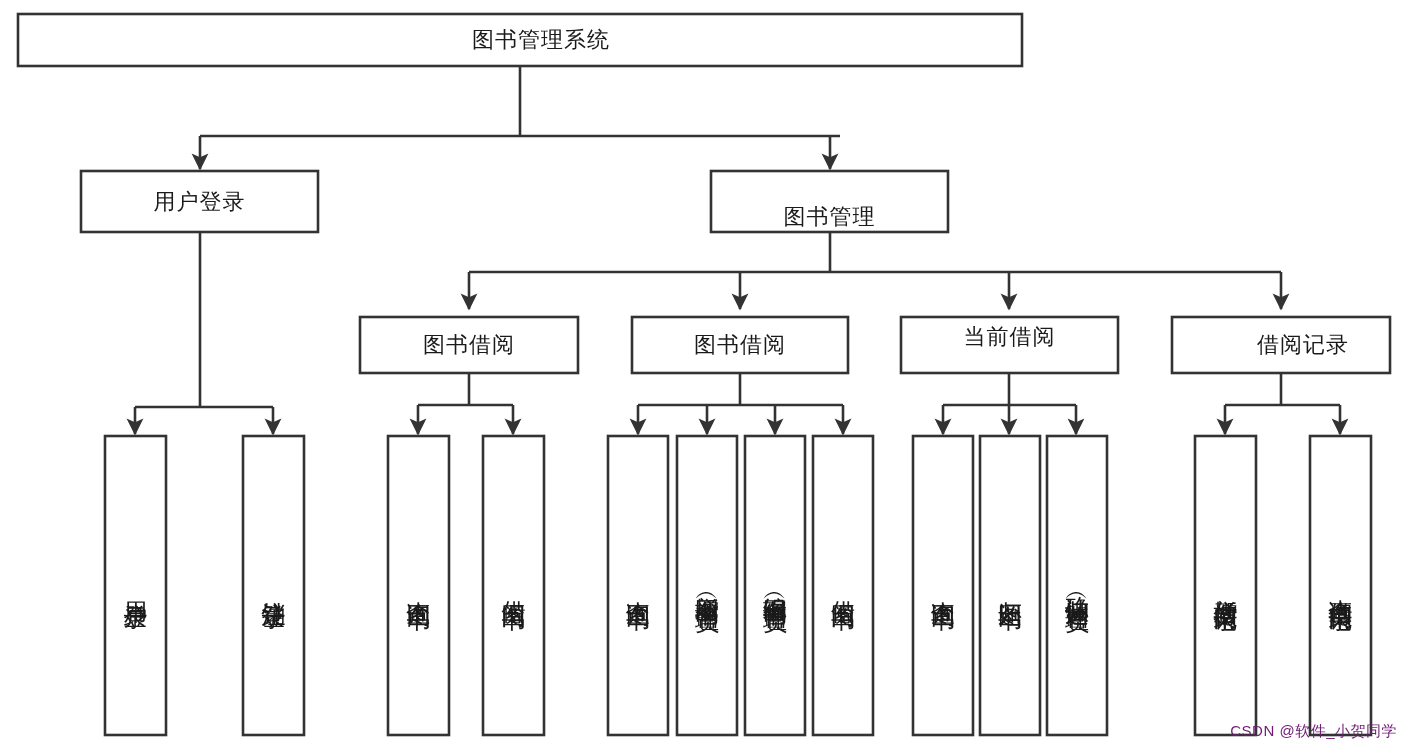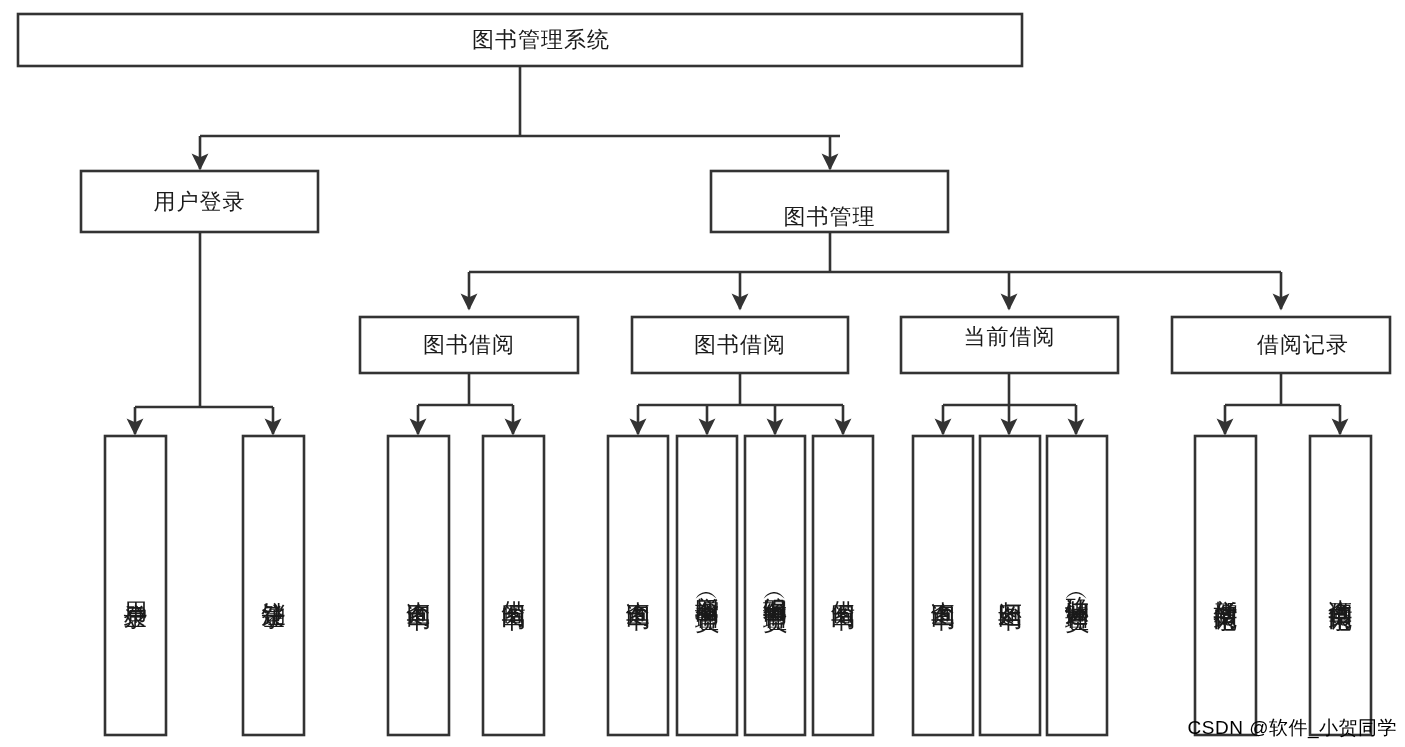--- a/index.html
+++ b/index.html
@@ -65,22 +65,22 @@
     text-orientation: upright;
     letter-spacing: 2px;
     white-space: nowrap;
     pointer-events: none;
   }
   .watermark {
     position: absolute;
     right: 8px;
     bottom: 6px;
     font-family: "Liberation Sans", sans-serif;
-    font-size: 19px;
-    color: #000000;
+    font-size: 15px;
+    color: #701a75;
     letter-spacing: 0.5px;
     white-space: nowrap;
     text-align: right;
   }
 </style>
 </head>
 <body>
 
 <div id="diagram-root">
 

